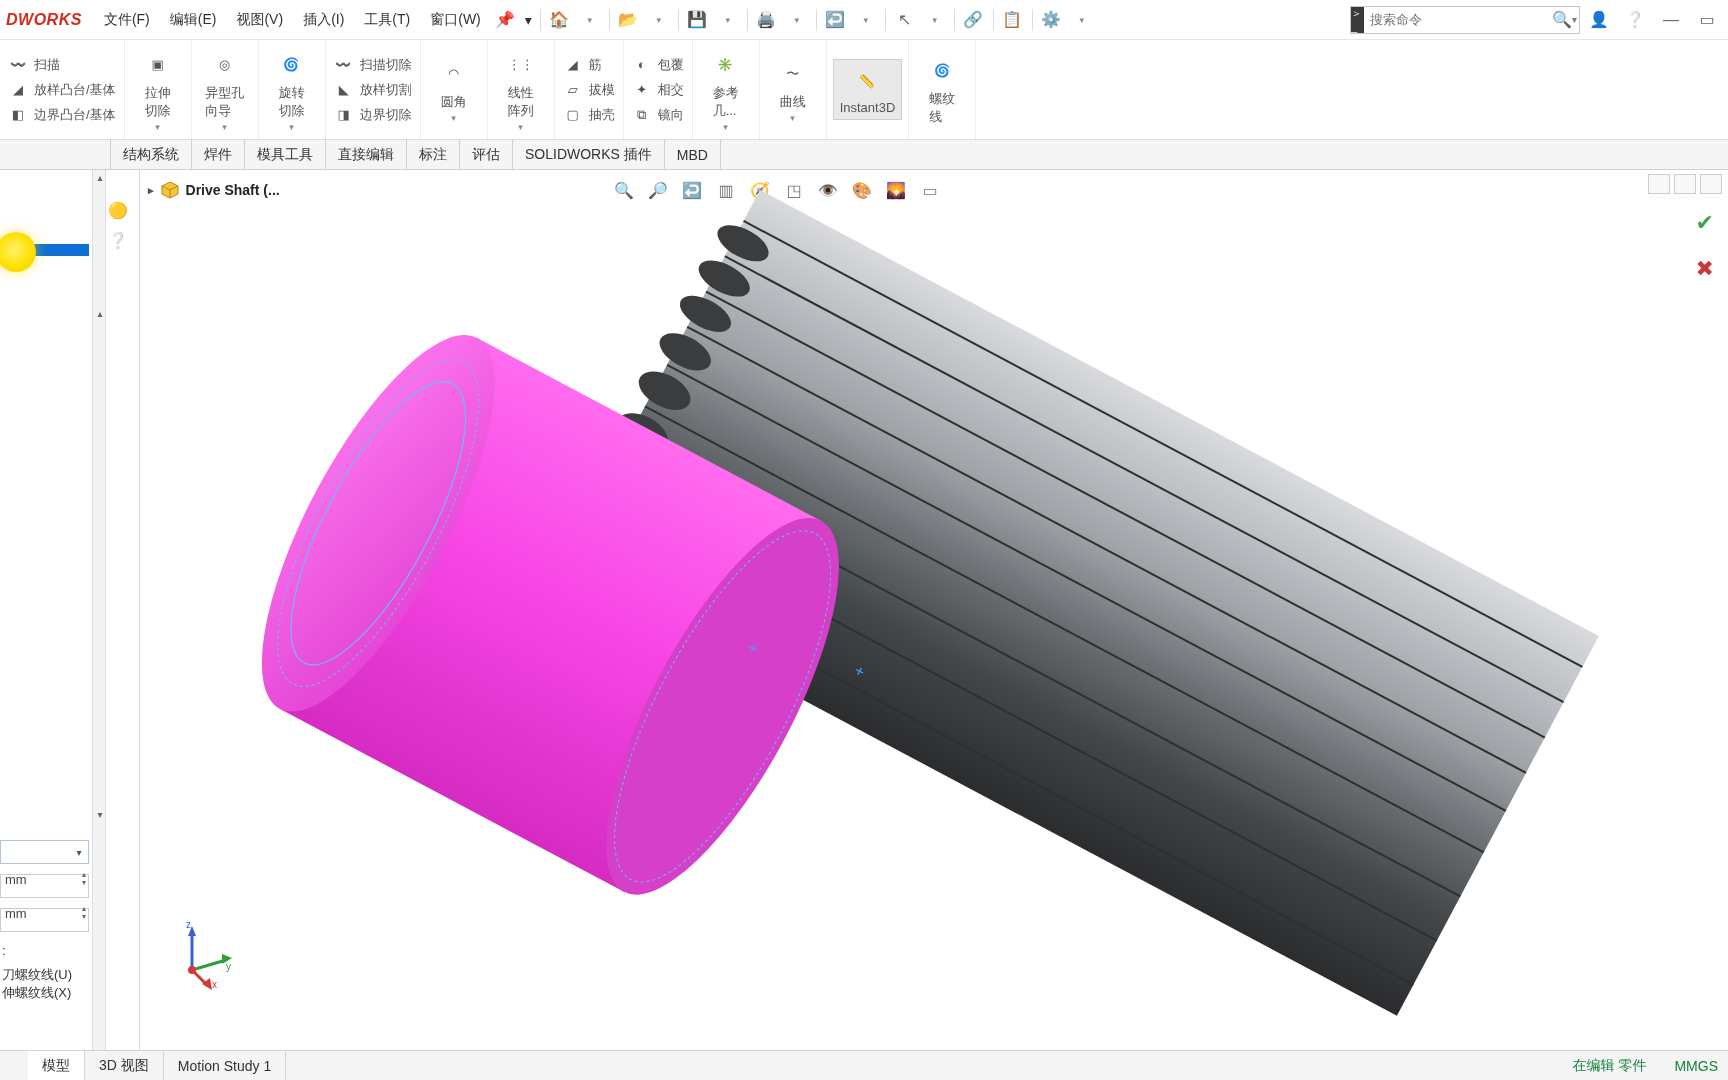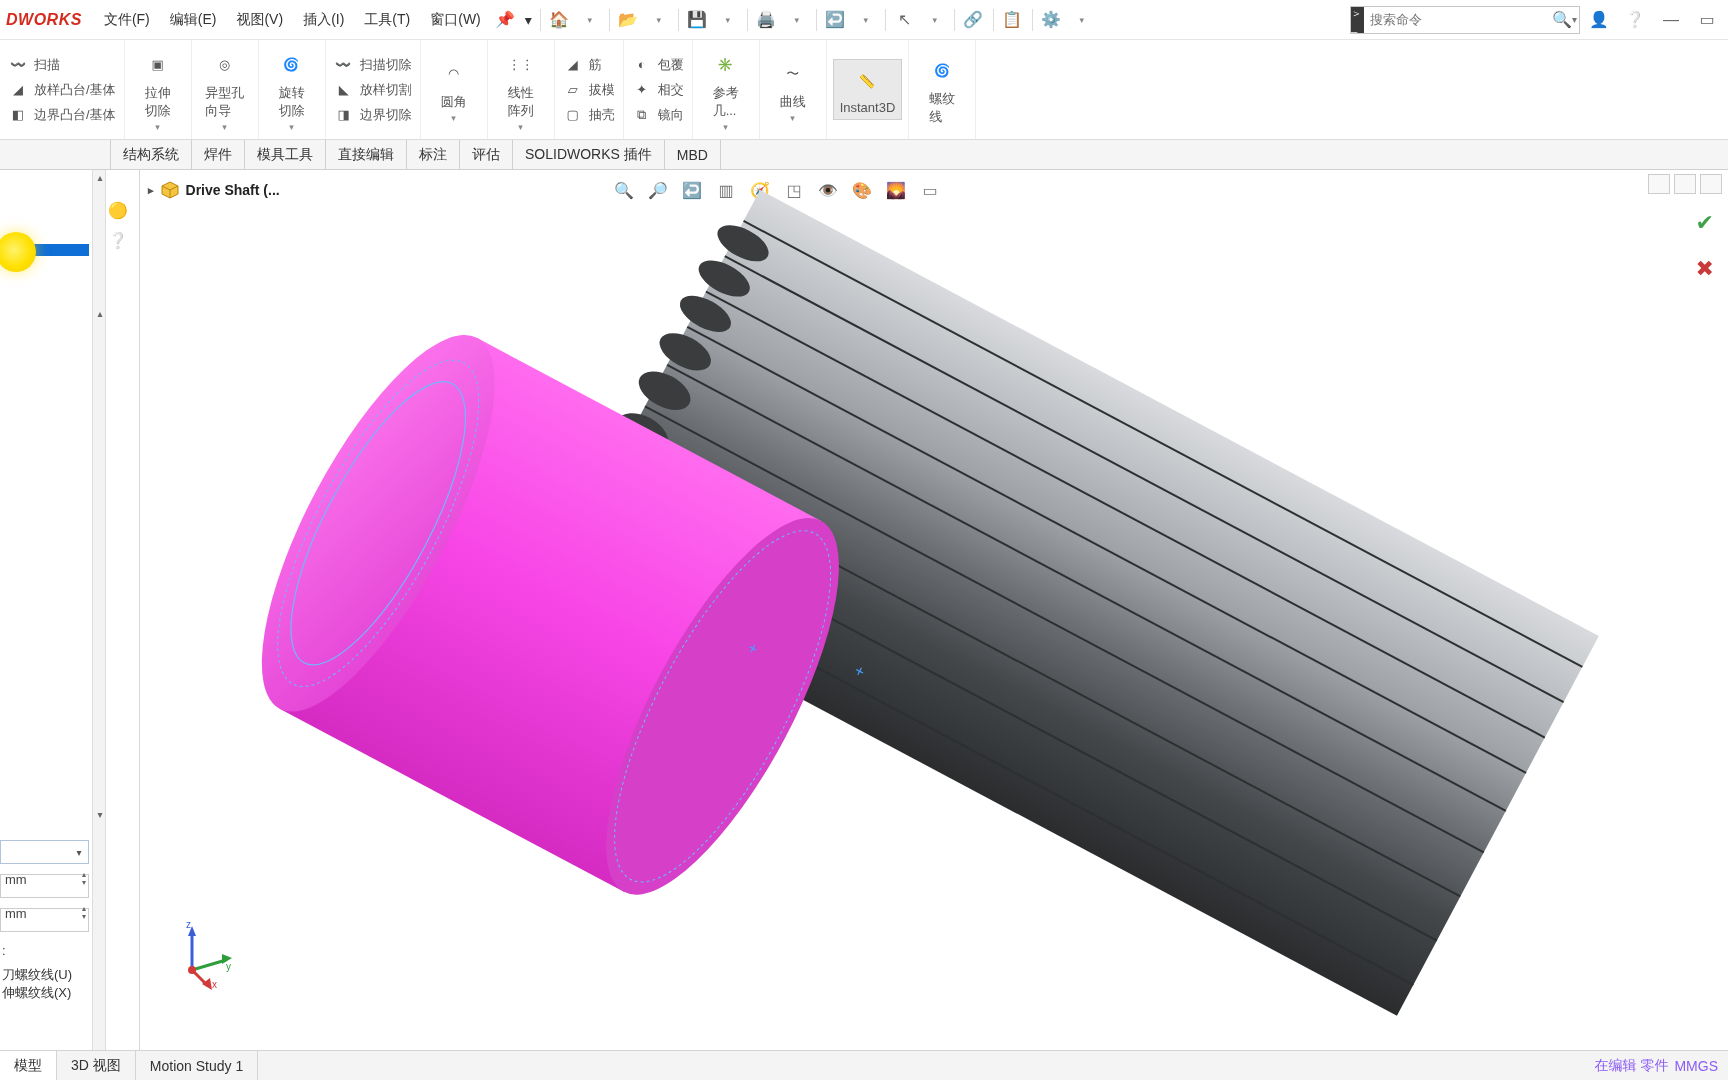--- a/index.html
+++ b/index.html
@@ -61,22 +61,22 @@
 .triad { position: absolute; left: 24px; bottom: 60px; width: 72px; height: 72px; }
 .win-icons-vp { position: absolute; right: 6px; top: 4px; display: flex; gap: 4px; }
 .win-icons-vp span { width: 22px; height: 20px; border: 1px solid #ccc; background: #f8f8f8; }
 .confirm-icons { position: absolute; right: 14px; top: 40px; display: flex; flex-direction: column; gap: 20px; font-size: 22px; }
 .confirm-icons .ok { color: #3fa24a; }
 .confirm-icons .no { color: #c83a3a; }
 
 
 .bottom-tabs { position: absolute; left: 0; right: 0; bottom: 0; height: 30px; background: #f4f4f4; border-top: 1px solid #d4d4d4; display: flex; align-items: stretch; }
 .btab { font-size: 14px; color: #333; padding: 4px 14px; border-right: 1px solid #d4d4d4; display: flex; align-items: center; cursor: pointer; }
-.btab.active { background: #fff; }
-.status-right { position: absolute; right: 10px; display: flex; align-items: center; gap: 6px; font-size: 14px; color: #8b5cf6; height: 30px; }
+.btab.active { background: #fff; margin-left: 28px; }
+.status-right { position: absolute; right: 10px; display: flex; align-items: center; gap: 28px; font-size: 14px; color: #15803d; height: 30px; }
 </style>
 </head>
 <body>
 
 <div class="top-bar">
   <div class="logo"><span style="color:#d52b1e">D</span>WORKS</div>
   <div class="menu-item">文件(F)</div>
   <div class="menu-item">编辑(E)</div>
   <div class="menu-item">视图(V)</div>
   <div class="menu-item">插入(I)</div>

